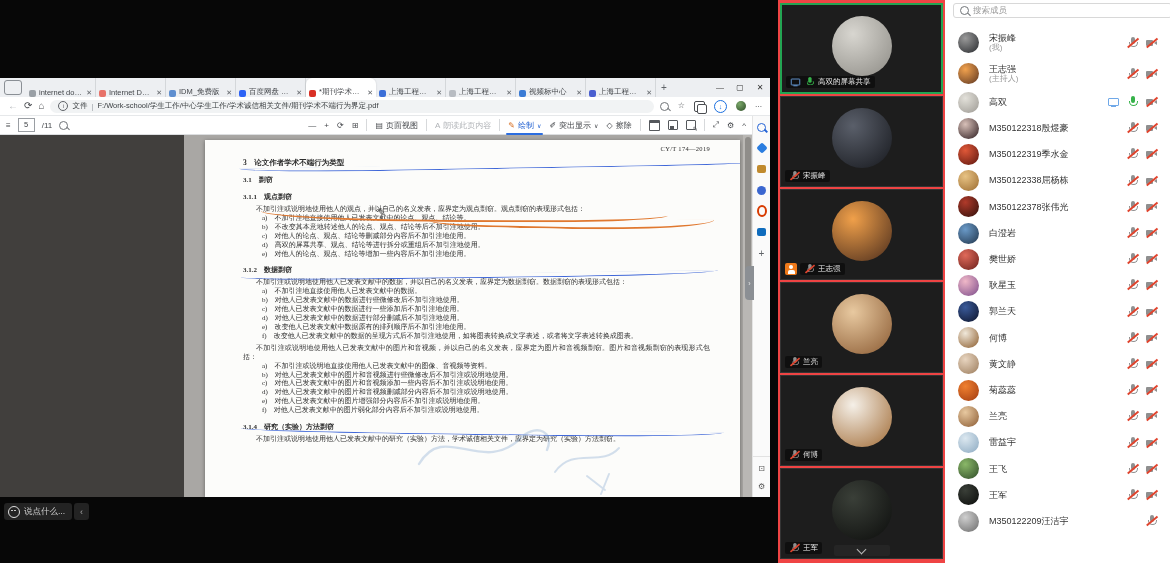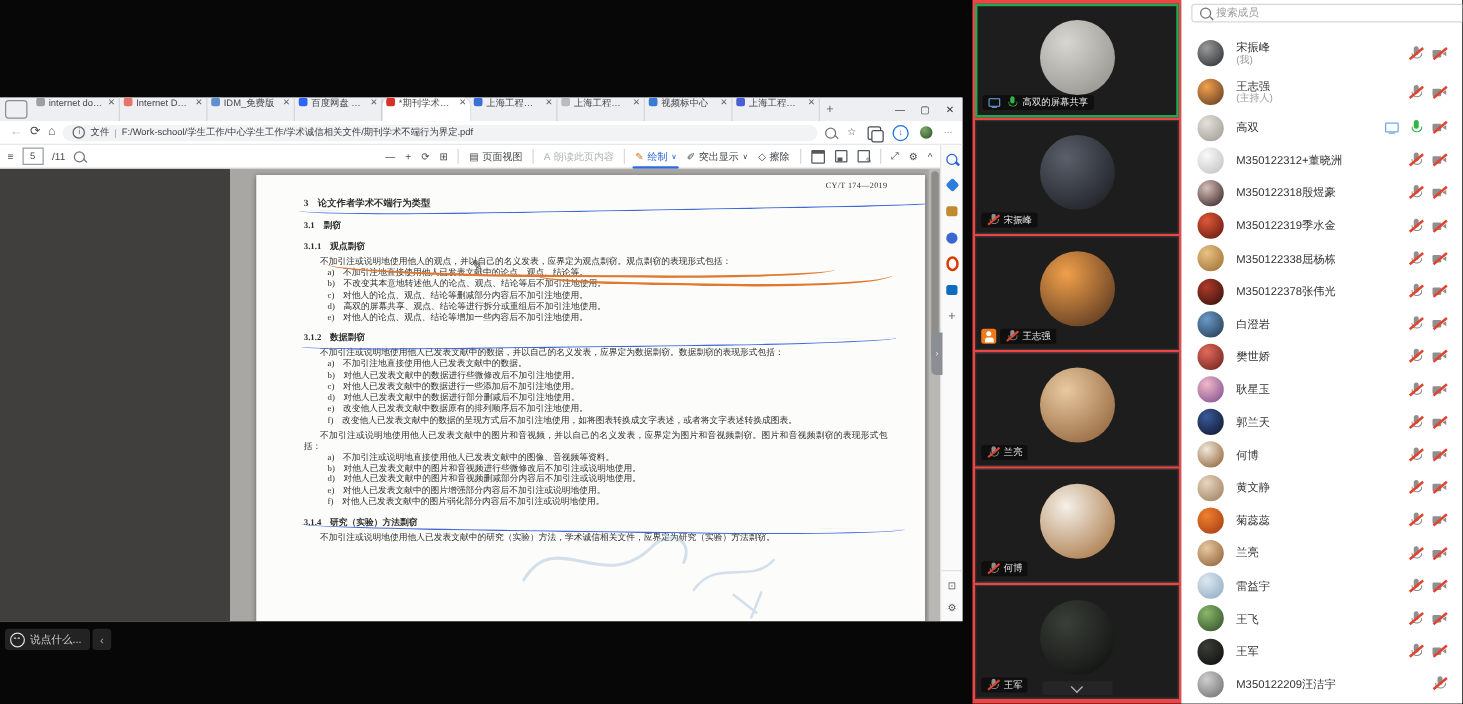--- a/index.html
+++ b/index.html
@@ -2,21 +2,21 @@
 <html style="--ann-blue: #3f67d8; --ann-orange: #e0782f;"><head>
 <meta charset="utf-8">
 <style>
   html,body{margin:0;padding:0}
   body{width:1170px;height:563px;position:relative;background:#070707;overflow:hidden;
        font-family:"Liberation Sans","DejaVu Sans",sans-serif;-webkit-font-smoothing:antialiased}
   
   .browser{position:absolute;left:0;top:78px;width:770px;height:419px;background:#fff;overflow:hidden}
   .tabbar{position:absolute;left:0;top:0;width:100%;height:19px;background:#edeff2;display:flex;align-items:center}
   .tabsearch{width:16px;height:13px;margin:0 4px;border:1px solid #8a8f95;border-radius:3px;flex:none}
-  .tab{width:70px;height:19px;display:flex;align-items:flex-start;gap:3px;padding:0 3px;box-sizing:border-box;
+  .tab{width:70px;height:19px;display:flex;align-items:flex-end;gap:3px;padding:0 3px;box-sizing:border-box;
        border-right:1px solid #d4d7da;font-size:7.5px;color:#44474b;white-space:nowrap;overflow:hidden}
   .tab.active{background:#fff;border-right:none;border-radius:6px 6px 0 0;box-shadow:0 0 2px rgba(0,0,0,.15)}
   .tabico{width:7px;height:7px;border-radius:2px;flex:none}
   .tabtitle{flex:1;overflow:hidden;text-overflow:ellipsis}
   .tabclose{flex:none;font-size:7px;color:#5f6368}
   .newtab{width:16px;text-align:center;color:#5f6368;font-size:10px}
   .wctl{margin-left:auto;display:flex;height:100%}
   .wctl span{width:20px;display:flex;align-items:center;justify-content:center;font-size:8px;color:#333}
   
   .navbar{position:absolute;left:0;top:19px;width:100%;height:19px;background:#fff;border-bottom:1px solid #e6e8ea;
@@ -342,20 +342,23 @@
           <div class="docline">
             <span class="t-p">不加引注或说明地使用他人已发表文献中的图片和音视频，并以自己的名义发表，应界定为图片和音视频剽窃。图片和音视频剽窃的表现形式包括：</span>
           </div>
           <div class="docline">
             <span class="t-li">a)　不加引注或说明地直接使用他人已发表文献中的图像、音视频等资料。</span>
           </div>
           <div class="docline">
             <span class="t-li">b)　对他人已发表文献中的图片和音视频进行些微修改后不加引注或说明地使用。</span>
           </div>
           <div class="docline">
+            <span class="t-li">c)　对他人已发表文献中的图片和音视频添加一些内容后不加引注或说明地使用。</span>
+          </div>
+          <div class="docline">
             <span class="t-li">d)　对他人已发表文献中的图片和音视频删减部分内容后不加引注或说明地使用。</span>
           </div>
           <div class="docline">
             <span class="t-li">e)　对他人已发表文献中的图片增强部分内容后不加引注或说明地使用。</span>
           </div>
           <div class="docline">
             <span class="t-li">f)　对他人已发表文献中的图片弱化部分内容后不加引注或说明地使用。</span>
           </div>
           <div class="docline ann-bluewavy">
             <span class="t-h3">3.1.4　研究（实验）方法剽窃</span>
@@ -553,36 +556,20 @@
         <span class="picons">
           <span class="ic sharebody" style="--icc:#8f8f8f"></span>
           <span class="ic micbody mic-on"></span>
 
           <span class="ic cambody">
             <span class="slash"></span>
           </span>
         </span>
       </div>
       <div class="prow">
-        <span class="pavatar" style="background: radial-gradient(circle at 35% 30%, rgb(250, 250, 250), rgb(189, 189, 189));"></span>
-        <span class="pnames">
-          <span class="pname">M350122312+董晓洲</span>
-
-        </span>
-        <span class="picons">
-
-          <span class="ic micbody">
-            <span class="slash"></span>
-          </span>
-          <span class="ic cambody">
-            <span class="slash"></span>
-          </span>
-        </span>
-      </div>
-      <div class="prow">
         <span class="pavatar" style="background: radial-gradient(circle at 35% 30%, rgb(216, 192, 184), rgb(42, 26, 30));"></span>
         <span class="pnames">
           <span class="pname">M350122318殷煜豪</span>
 
         </span>
         <span class="picons">
 
           <span class="ic micbody">
             <span class="slash"></span>
           </span>

